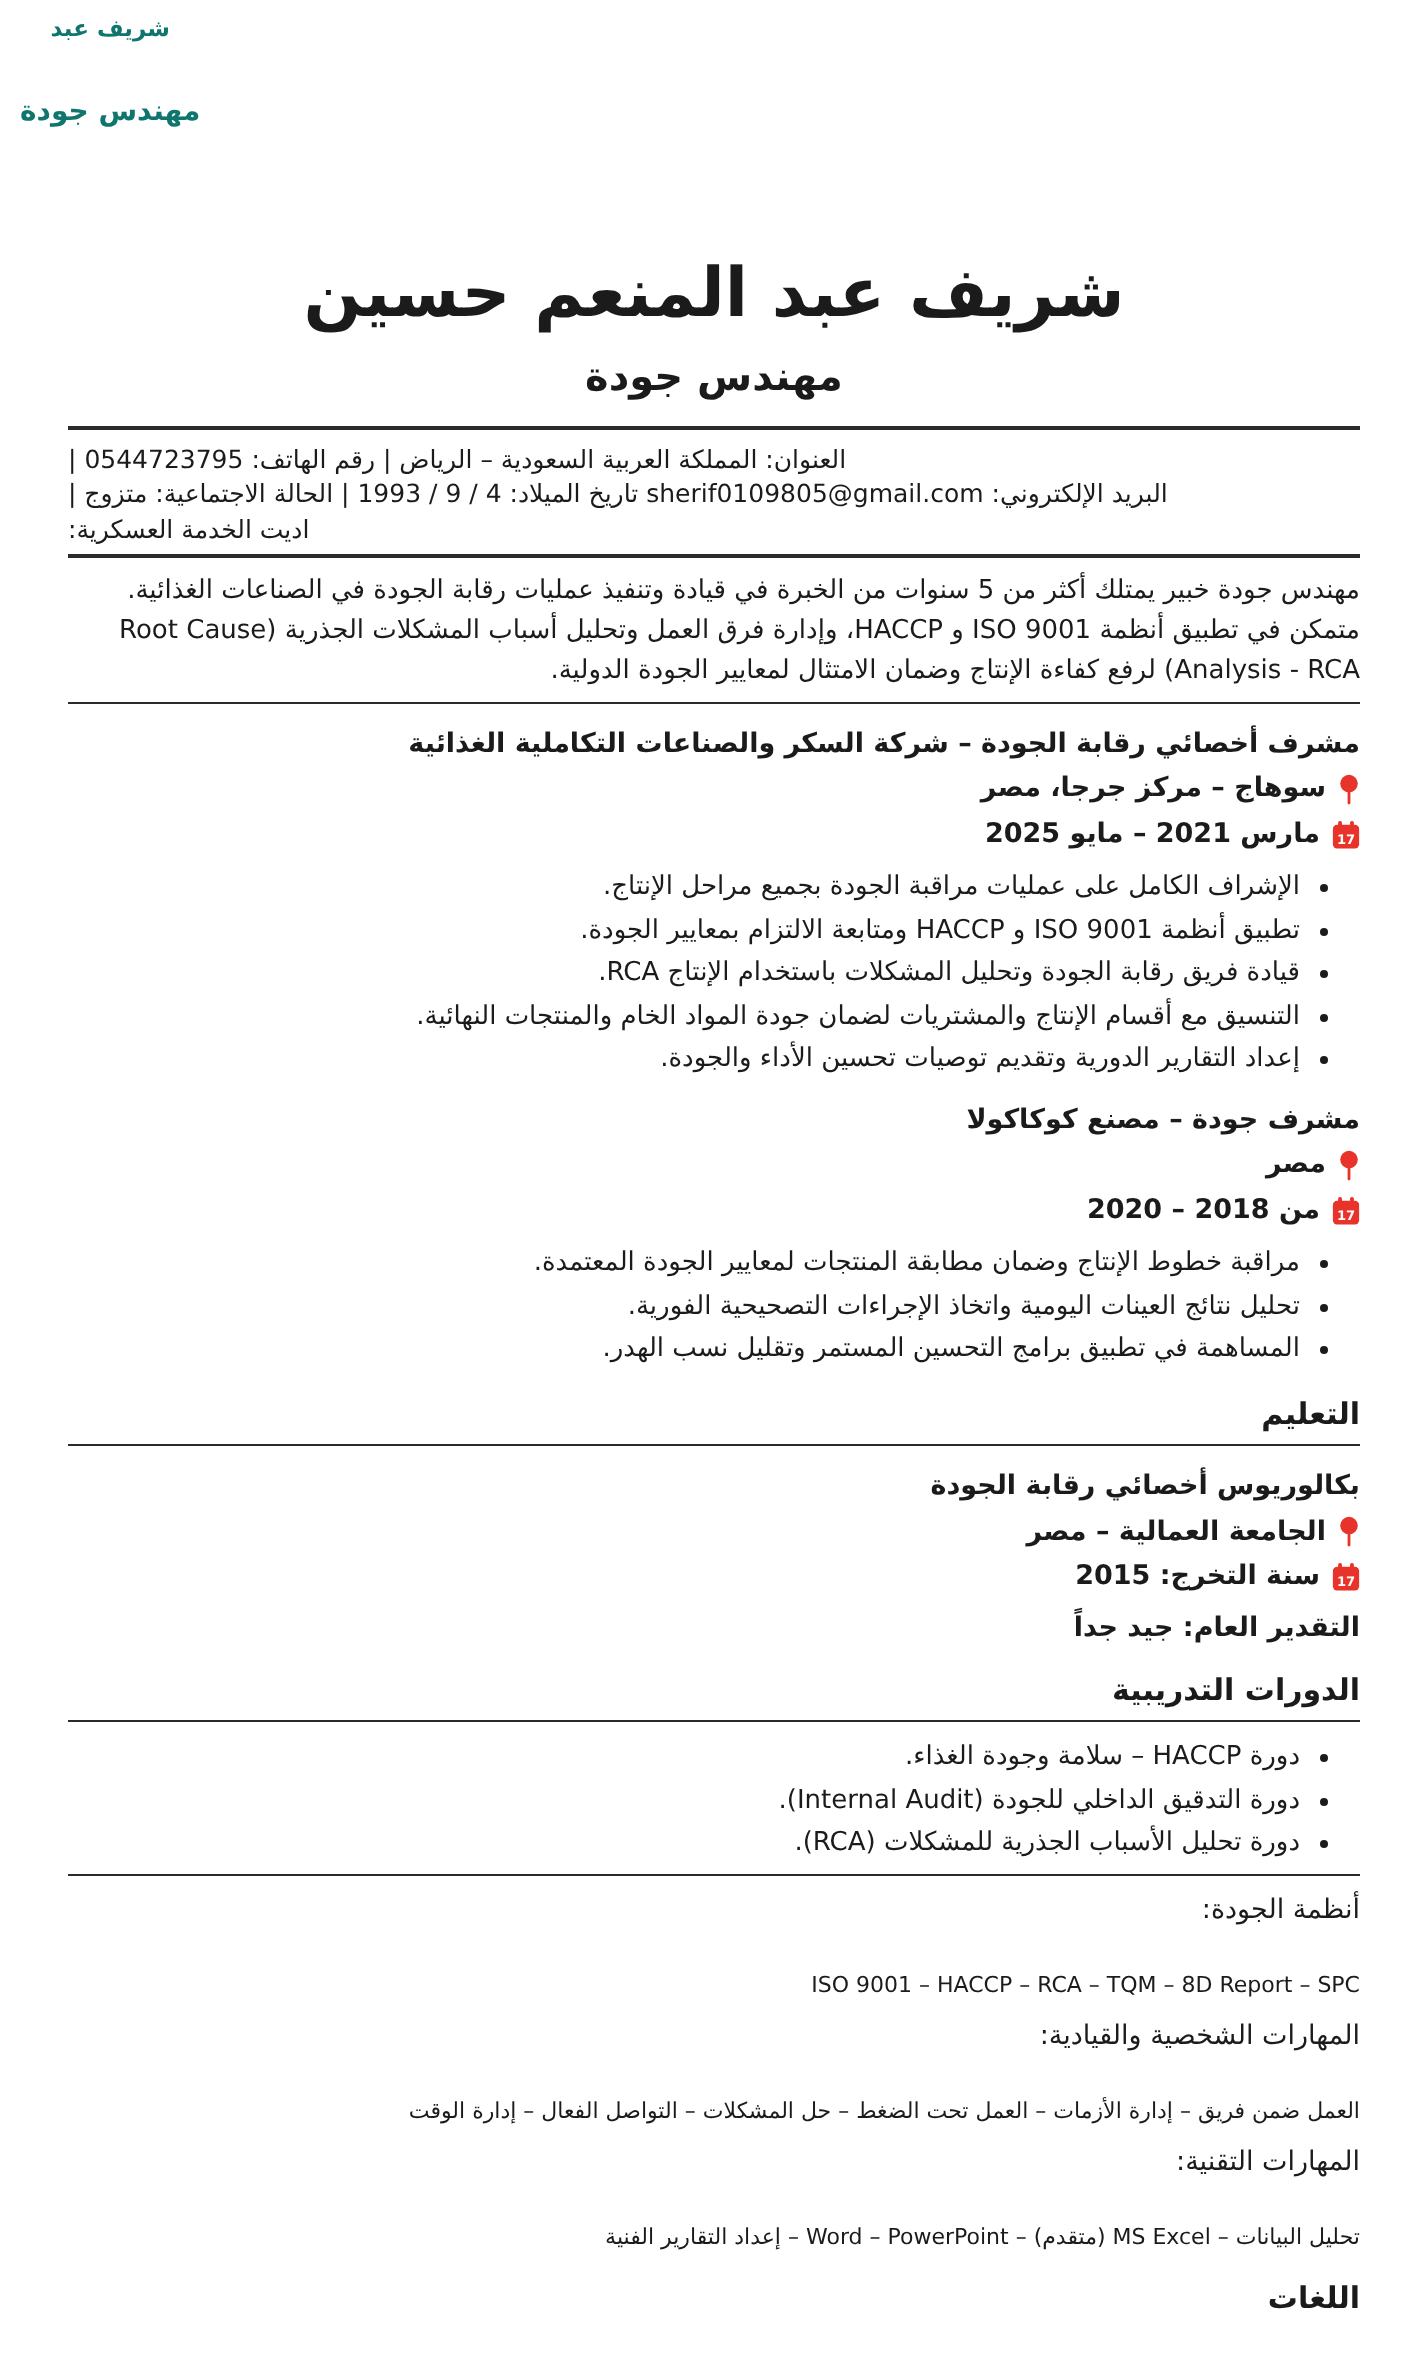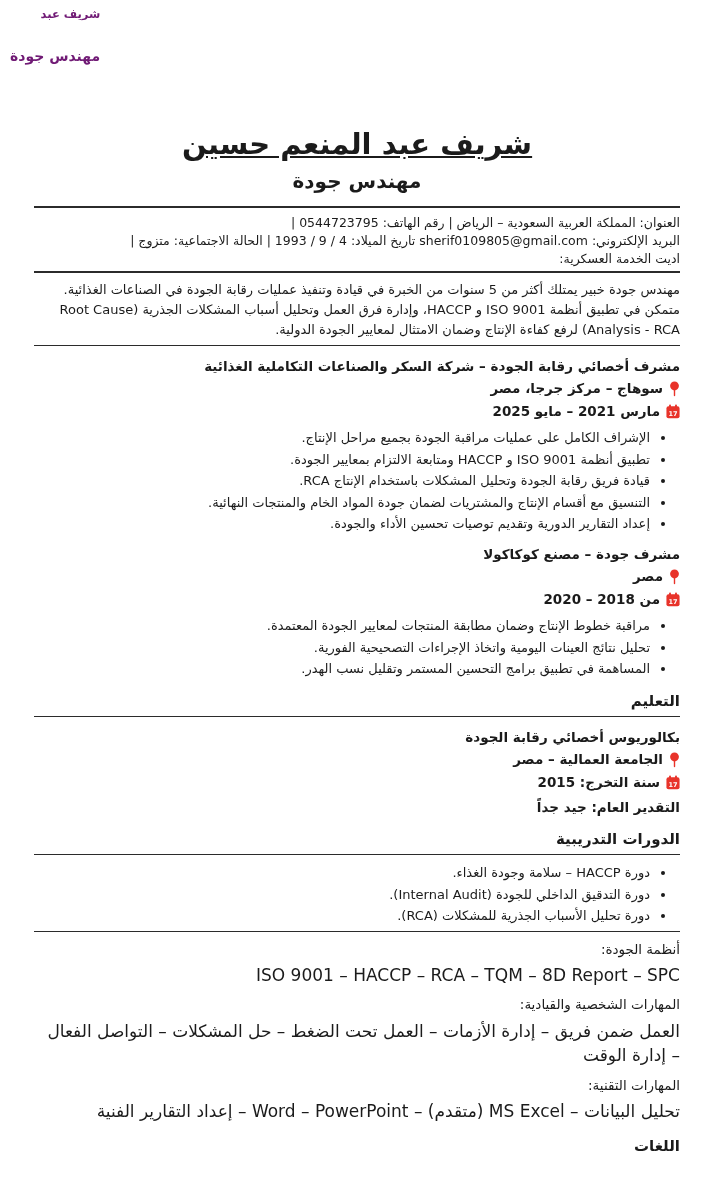--- a/index.html
+++ b/index.html
@@ -2,49 +2,49 @@
 <html lang="ar"><head>
 <meta charset="utf-8">
 <style>
   html,body { margin:0; padding:0; background:#ffffff; }
   .page {
     position:relative; width:714px; height:1180px; margin:0 auto;
     background:#ffffff; color:#1b1b1b;
     font-family:"DejaVu Sans", sans-serif;
     direction:rtl; box-sizing:border-box; padding:0 34px; overflow:hidden;
   }
-  .corner-marks { position:absolute; top:8px; left:10px; color:#701a75; text-align:right; direction:rtl; }
+  .corner-marks { position:absolute; top:8px; left:10px; color:#0f766e; text-align:center; direction:rtl; }
   .corner-line1 { font-size:11.5px; font-weight:bold; line-height:1.2; }
   .corner-line2 { font-size:14px; font-weight:bold; line-height:1.2; margin-top:26px; }
 
-  .name { text-align:center; font-size:29px; font-weight:bold; margin:126px 0 0; line-height:1.25;text-decoration:underline; }
+  .name { text-align:center; font-size:34px; font-weight:bold; margin:126px 0 0; line-height:1.25; }
   .jobtitle { text-align:center; font-size:20px; font-weight:bold; margin:6px 0 0; line-height:1.3; }
 
   .rule-strong { border:none; border-top:2px solid #2b2b2b; margin:12px 0 0; }
   .rule-strong.tight { margin-top:3px; }
   .rule-thin { border:none; border-top:1.5px solid #2b2b2b; margin:5px 0 0; }
 
-  .contact { text-align:right; font-size:12.5px; line-height:1.42; margin-top:6px; }
+  .contact { text-align:left; font-size:12.5px; line-height:1.42; margin-top:6px; }
   .contact div { margin:0; }
 
   .summary { font-size:13px; line-height:1.55; margin:7px 0 0; text-align:right; }
 
   .section-title { font-size:15px; font-weight:bold; margin:13px 0 0; line-height:1.3; }
 
   .role { font-size:13.5px; font-weight:bold; margin-top:11px; line-height:1.35; }
   .meta { display:flex; align-items:center; gap:6px; font-weight:bold; font-size:13.5px; margin-top:5px; line-height:1.3; }
   .meta .ico { flex:0 0 auto; display:inline-flex; }
   .meta svg { display:block; }
 
   ul.bullets { margin:8px 0 0; padding:0 30px 0 0; list-style:disc; }
   ul.bullets li { font-size:13px; line-height:1.5; margin-top:2px; }
 
   .plain-bold { font-size:13.5px; font-weight:bold; margin-top:7px; line-height:1.35; }
   .skill-label { font-size:13.5px; font-weight:normal; margin-top:8px; line-height:1.35; }
-  .skill-value { font-size:17px; margin-top:5px; line-height:1.45; }
+  .skill-value { font-size:11px; margin-top:21px; line-height:1.45; }
 </style>
 </head>
 <body>
 
 <div class="page">
 
   <div class="corner-marks">
     <div class="corner-line1">شريف عبد</div>
     <div class="corner-line2">مهندس جودة</div>
   </div>

